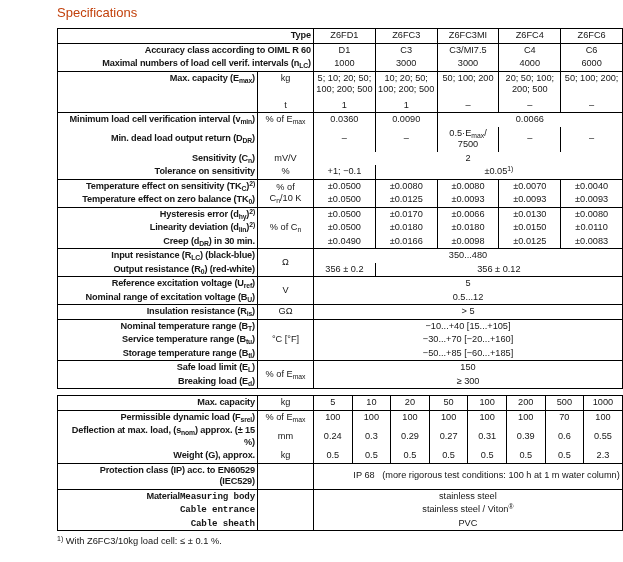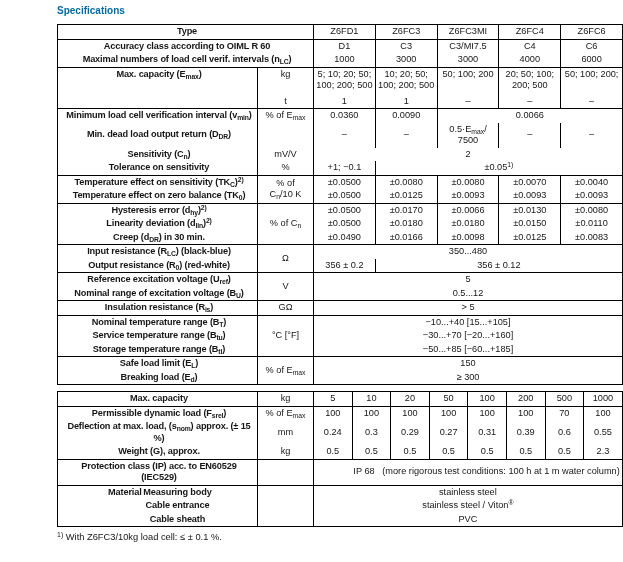--- a/index.html
+++ b/index.html
@@ -1,41 +1,41 @@
 <!DOCTYPE html>
 <html><head>
 <meta charset="utf-8">
 <style>
   html,body{margin:0;padding:0;}
   body{
     width:623px;height:562px;background:#ffffff;position:relative;overflow:hidden;
     font-family:"Liberation Sans", sans-serif;color:#161616;
   }
   .sheet{position:absolute;left:57px;top:5px;width:566px;}
-  .title{font-size:10px;font-weight:bold;margin:0 0 8px 0;color:#0369a1;}
+  .title{font-size:13px;font-weight:normal;margin:0 0 8px 0;color:#c2410c;}
   table{
     border-collapse:collapse;table-layout:fixed;width:565px;
     font-size:9.2px;line-height:11.5px;color:#161616;
     border:1.6px solid #000;
   }
   .t2{margin-top:6px;}
   td{
     border-left:1px solid #000;border-right:1px solid #000;
     padding:1px 2px;text-align:center;vertical-align:middle;
   }
   tr.grp > td{border-top:1.4px solid #000;}
-  td.lbl{text-align:center;font-weight:bold;padding-left:5px;letter-spacing:-0.15px;}
+  td.lbl{text-align:right;font-weight:bold;padding-left:5px;letter-spacing:-0.15px;}
   td.b{font-weight:normal;}
   td.top{vertical-align:top;}
   td.bot{vertical-align:bottom;padding-top:3px;}
   td.left{text-align:right;padding-left:3px;}
   sub{font-size:6.8px;line-height:0;vertical-align:-2px;}
   sup{font-size:6.8px;line-height:0;vertical-align:3px;}
   .mathead{display:inline-block;width:37px;font-weight:bold;}
-  .matsub{font-weight:bold;}
+  .matsub{font-weight:bold;font-family:Liberation Mono, monospace;}
   .fns{margin-top:5px;}
   .fn{font-size:9.3px;line-height:11.5px;padding-left:12px;text-indent:-12px;margin-top:1px;}
   .fn sup{font-size:7px;}
 </style>
 </head>
 <body>
 
 <div class="sheet">
   <h1 class="title">Specifications</h1>
 

